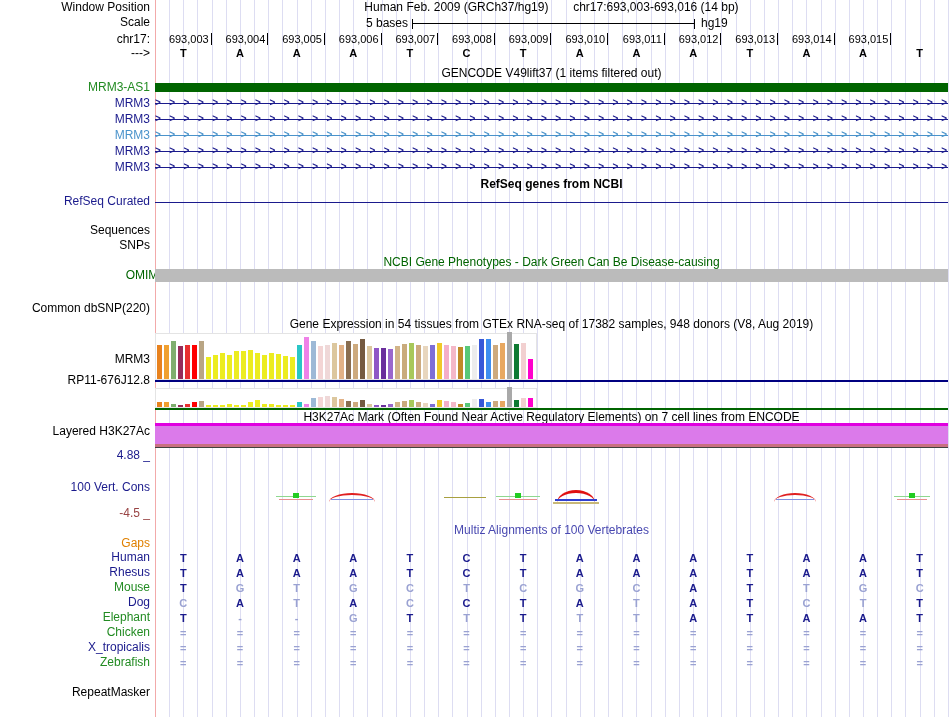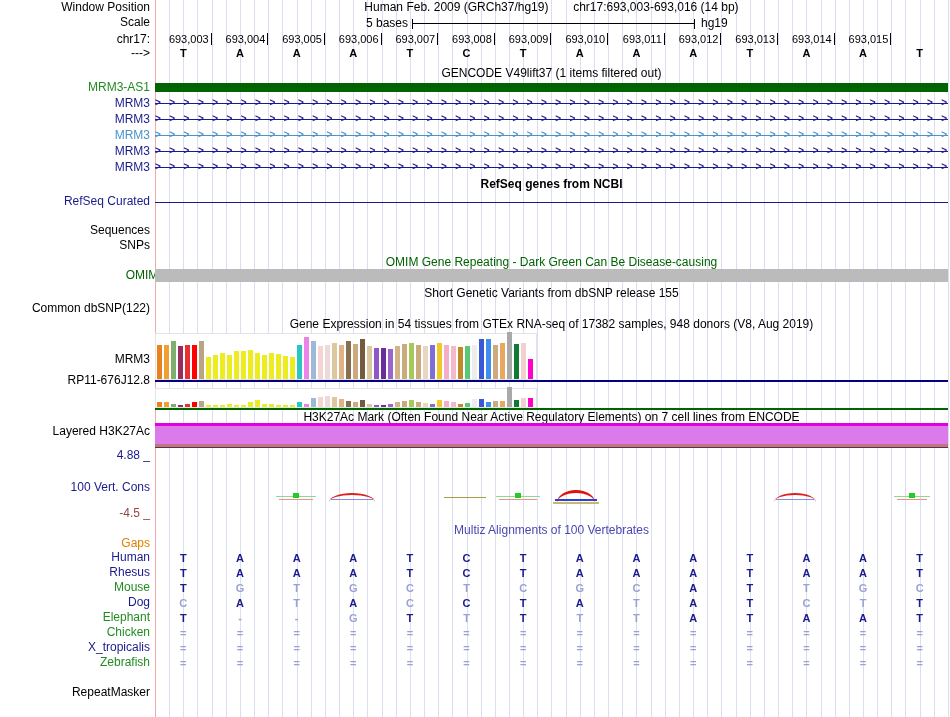--- a/index.html
+++ b/index.html
@@ -442,26 +442,25 @@
       </div>
     </div>
 
   <div class="heading black" style="top:178px;font-weight:bold;">RefSeq genes from NCBI</div>
   <div class="llabel navy" style="top:195px;">RefSeq Curated</div>
   <div class="fullbar" style="top:202px;height:1px;background:#1A1A8C;"></div>
 
   <div class="llabel black" style="top:224px;">Sequences</div>
   <div class="llabel black" style="top:239px;">SNPs</div>
 
-  <div class="heading dgreen" style="top:256px;">OMIM Gene Repeating - Dark Green Can Be Disease-causing</div>
+  <div class="heading dgreen" style="top:256px;">NCBI Gene Phenotypes - Dark Green Can Be Disease-causing</div>
   <div class="llabel dgreen" style="top:269px;padding-left:47px;">OMIM Genes</div>
   <div class="fullbar" style="top:269px;height:13px;background:#BBBBBB;"></div>
 
-  <div class="heading black" style="top:287px;">Short Genetic Variants from dbSNP release 155</div>
-  <div class="llabel black" style="top:302px;">Common dbSNP(122)</div>
+  <div class="llabel black" style="top:302px;">Common dbSNP(220)</div>
 
   <div class="heading black" style="top:318px;">Gene Expression in 54 tissues from GTEx RNA-seq of 17382 samples, 948 donors (V8, Aug 2019)</div>
   <div class="llabel black" style="top:353px;">MRM3</div>
   <div id="gtex-box" class="chartbox" style="top:333px;height:47px;">
       <div class="gbar" style="background: rgb(232, 130, 30); height: 34px;"></div>
       <div class="gbar" style="background: rgb(240, 160, 48); height: 34px;"></div>
       <div class="gbar" style="background: rgb(127, 174, 110); height: 38px;"></div>
       <div class="gbar" style="background: rgb(150, 45, 90); height: 33px;"></div>
       <div class="gbar" style="background: rgb(232, 48, 48); height: 34px;"></div>
       <div class="gbar" style="background: rgb(255, 0, 0); height: 34px;"></div>

